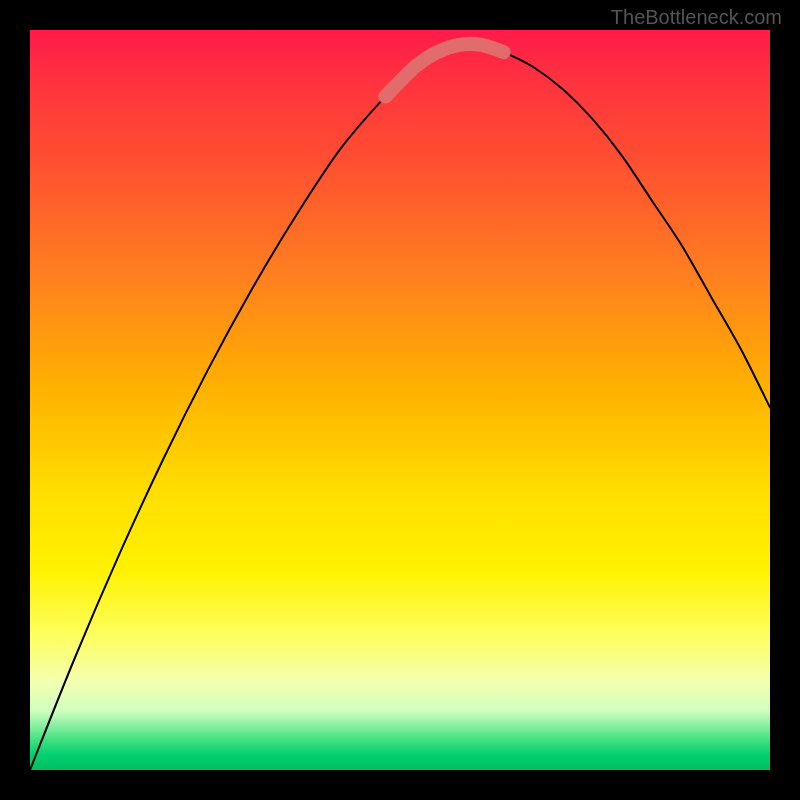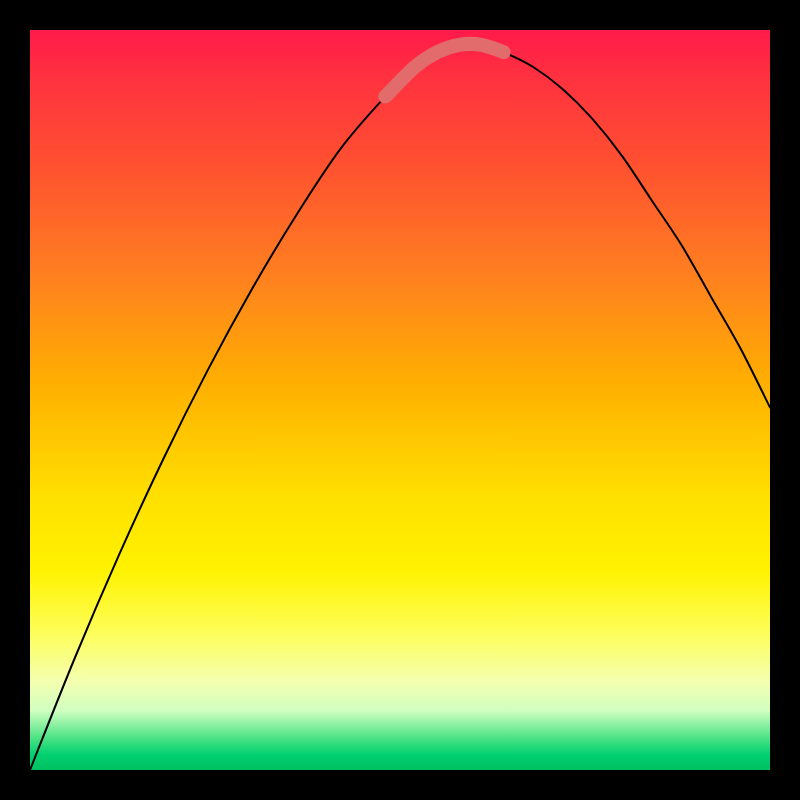--- a/index.html
+++ b/index.html
@@ -62,20 +62,21 @@
     top: 0;
     width: 740px;
     height: 740px;
     z-index: 2;
   }
 </style>
 </head>
 <body>
 
 <div class="container">
+  <div class="watermark">TheBottleneck.com</div>
 
   <div class="plot-area">
     <div class="gradient"></div>
 
     <svg class="curve" viewBox="0 0 740 740" preserveAspectRatio="none">
       <path id="main-curve" fill="none" stroke="#000" stroke-width="2" stroke-linecap="round" d="M 0 740 C 7.3999999999999995 721.5 29.6 664.7666666666667 44.4 629 C 59.199999999999996 593.2333333333333 74 558.6999999999999 88.8 525.4 C 103.6 492.09999999999997 118.39999999999999 460.0333333333333 133.2 429.2 C 148 398.3666666666667 162.79999999999998 368.76666666666665 177.6 340.4 C 192.4 312.0333333333333 207.2 284.9 222 259 C 236.8 233.1 251.59999999999997 208.43333333333334 266.4 185 C 281.2 161.56666666666666 296 138.1333333333333 310.8 118.39999999999998 C 325.6 98.66666666666664 342.8666666666667 80.16666666666669 355.2 66.60000000000002 C 367.5333333333333 53.03333333333336 376.1666666666667 44.4 384.8 37 C 393.43333333333334 29.600000000000005 399.6000000000001 25.900000000000034 407.00000000000006 22.200000000000045 C 414.40000000000003 18.500000000000057 421.8 16.0333333333334 429.2 14.800000000000068 C 436.59999999999997 13.56666666666674 444 13.56666666666674 451.4 14.800000000000068 C 458.79999999999995 16.0333333333334 464.9666666666667 18.500000000000057 473.6 22.200000000000045 C 482.23333333333335 25.900000000000034 493.33333333333337 30.833333333333353 503.20000000000005 37 C 513.0666666666667 43.16666666666665 522.9333333333333 50.566666666666606 532.8 59.19999999999993 C 542.6666666666666 67.83333333333326 552.5333333333333 77.69999999999993 562.4 88.79999999999995 C 572.2666666666667 99.89999999999998 582.1333333333333 112.2333333333334 592 125.80000000000007 C 601.8666666666667 139.36666666666673 611.7333333333333 155.39999999999995 621.6 170.19999999999993 C 631.4666666666667 184.99999999999991 641.3333333333334 198.5666666666667 651.2 214.60000000000002 C 661.0666666666667 230.63333333333335 670.9333333333334 249.1333333333333 680.8000000000001 266.4 C 690.6666666666667 283.66666666666663 700.5333333333333 299.70000000000005 710.4 318.20000000000005 C 720.2666666666667 336.70000000000005 735.0666666666666 367.53333333333336 740 377.40000000000003"></path>
       <path id="highlight-seg" fill="none" stroke="#e26b6b" stroke-width="14" stroke-linecap="round" stroke-linejoin="round" d="M 355.2 66.60000000000002 C 360.1333333333333 61.666666666666686 376.1666666666667 44.4 384.8 37 C 393.43333333333334 29.600000000000005 399.6000000000001 25.900000000000034 407.00000000000006 22.200000000000045 C 414.40000000000003 18.500000000000057 421.8 16.0333333333334 429.2 14.800000000000068 C 436.59999999999997 13.56666666666674 444 13.56666666666674 451.4 14.800000000000068 C 458.79999999999995 16.0333333333334 469.90000000000003 20.966666666666715 473.6 22.200000000000045"></path>
     </svg>
   </div>
 </div>

